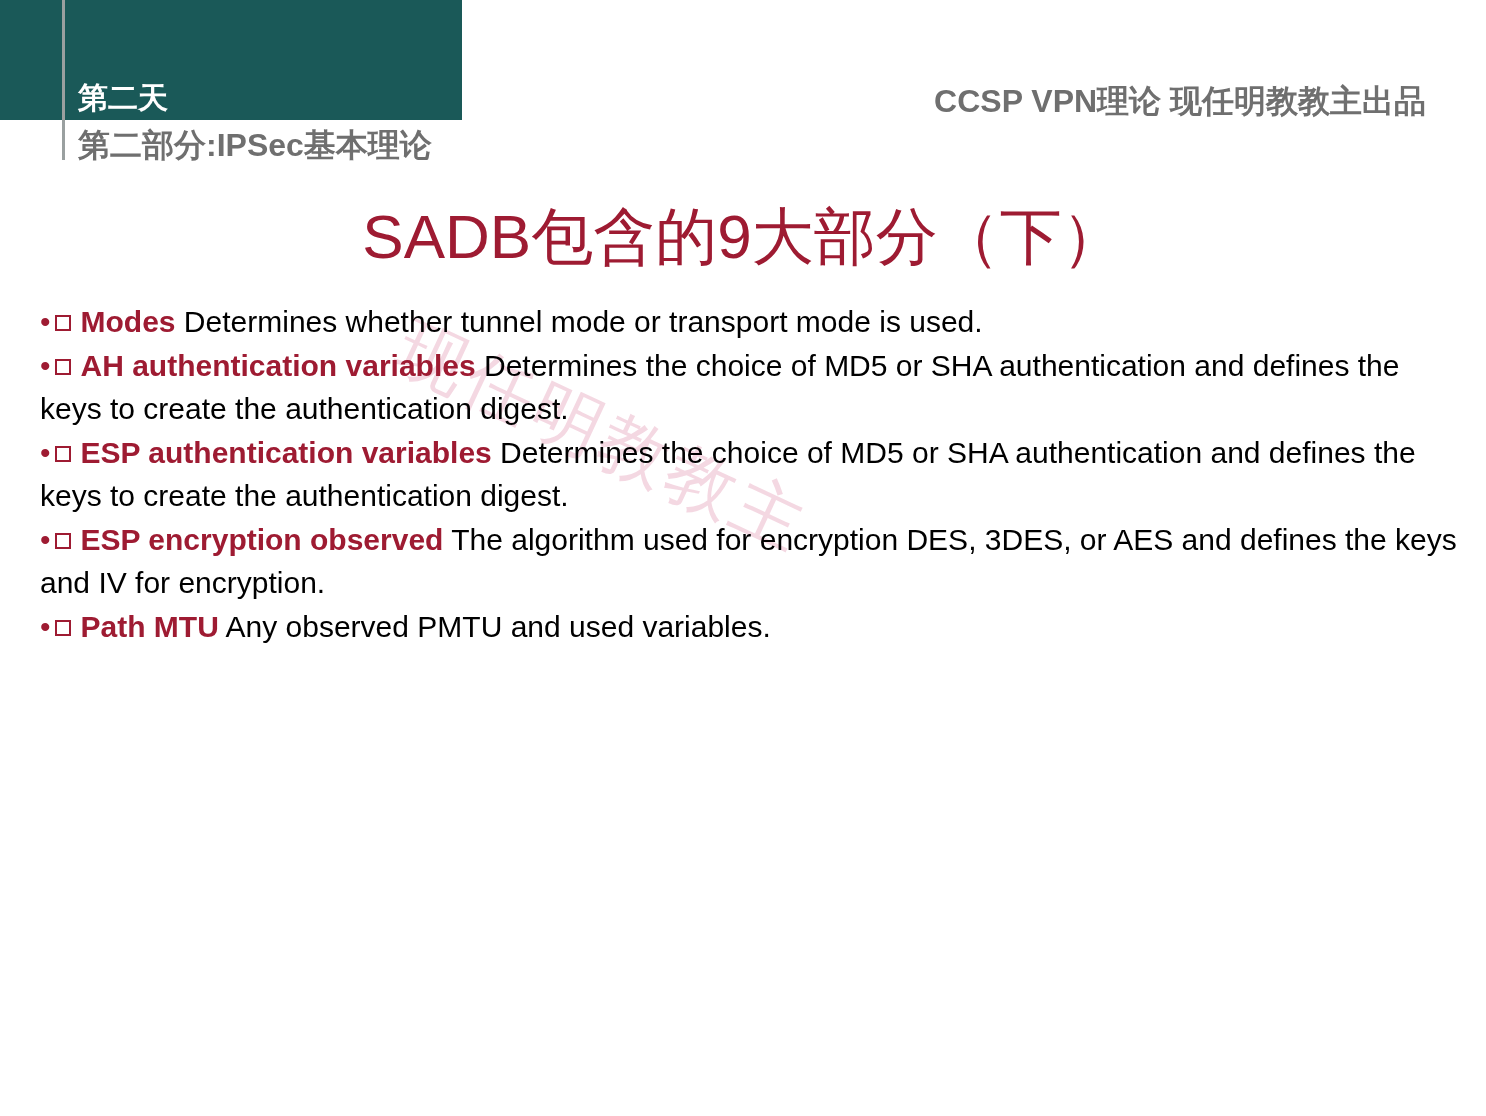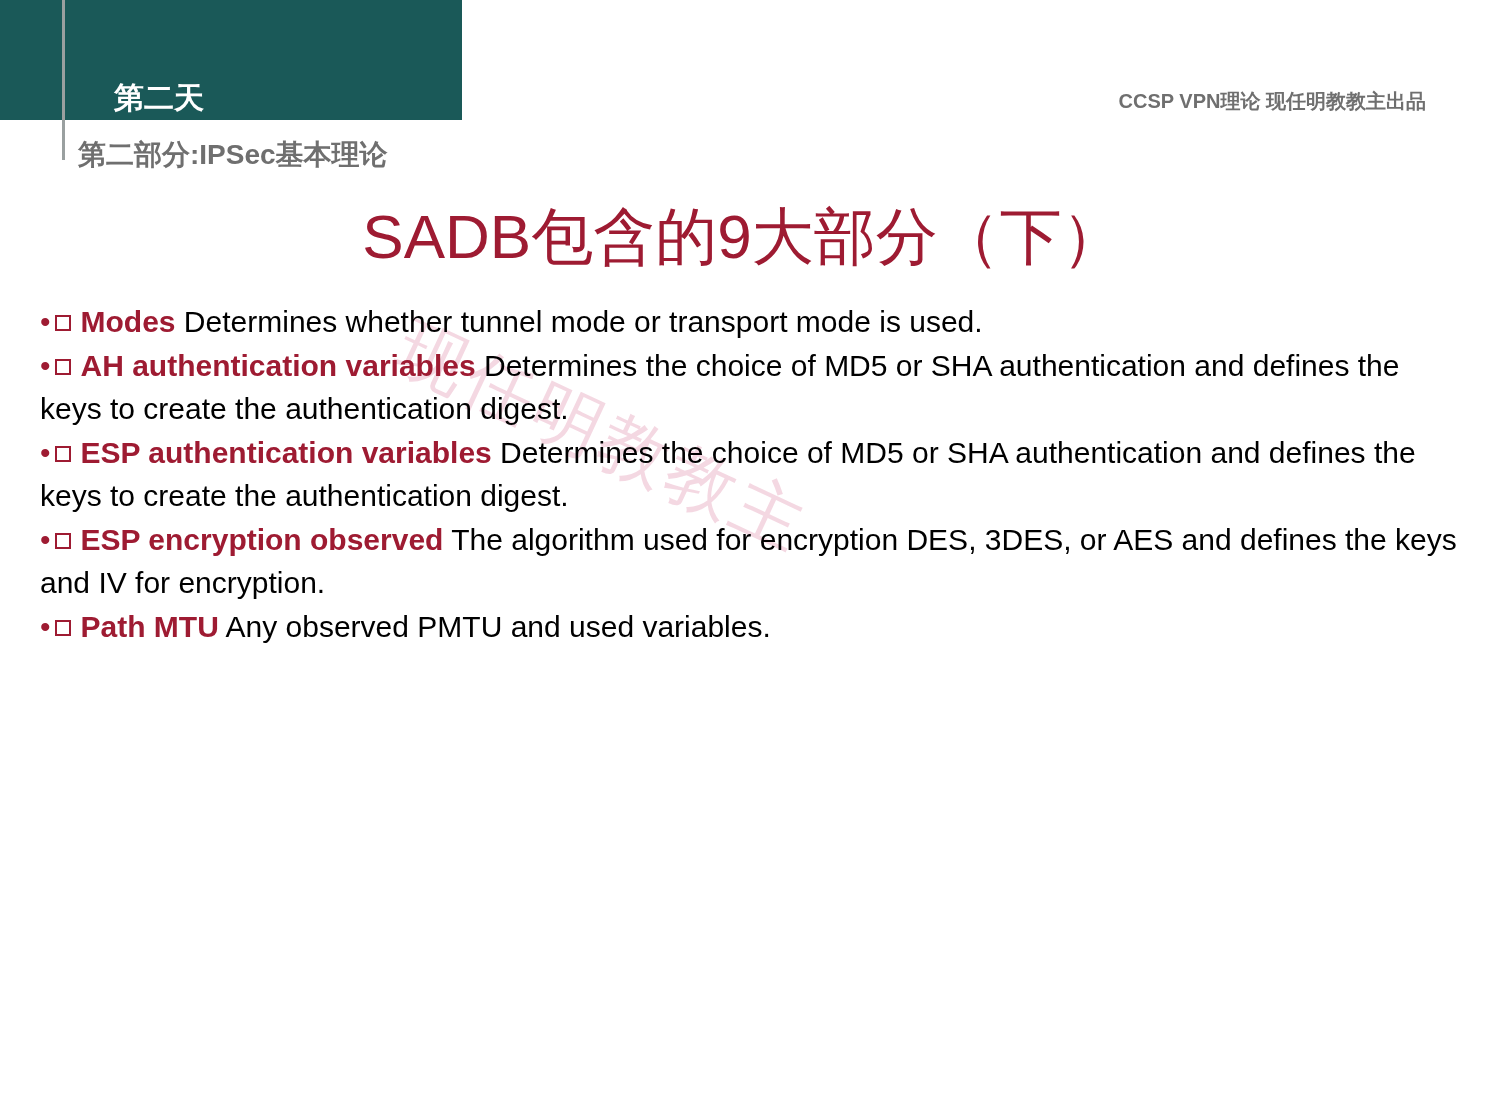--- a/index.html
+++ b/index.html
@@ -27,47 +27,45 @@
       height: 160px;
       background: #9aa0a0;
     }
     .day-label {
       position: absolute;
       top: 78px;
       left: 78px;
       font-size: 30px;
       font-weight: bold;
       color: #ffffff;
-      margin-left: 36px;
     }
     .header-bg-band {
       position: absolute;
       top: 0;
       left: 62px;
       width: 400px;
       height: 120px;
       background: #1a5958;
       z-index: 0;
     }
     .section-label {
       position: absolute;
-      top: 136px;
+      top: 124px;
       left: 78px;
-      font-size: 28px;
+      font-size: 32px;
       font-weight: bold;
       color: #6f6f6f;
     }
     .header-right {
       position: absolute;
       top: 80px;
       right: 60px;
-      font-size: 20px;
+      font-size: 32px;
       font-weight: bold;
       color: #6f6f6f;
-      margin-top: 8px;
     }
     .title {
       position: absolute;
       top: 195px;
       left: 0;
       width: 100%;
       text-align: center;
       font-size: 62px;
       color: #9e1b32;
       font-family: Liberation Sans, sans-serif;

